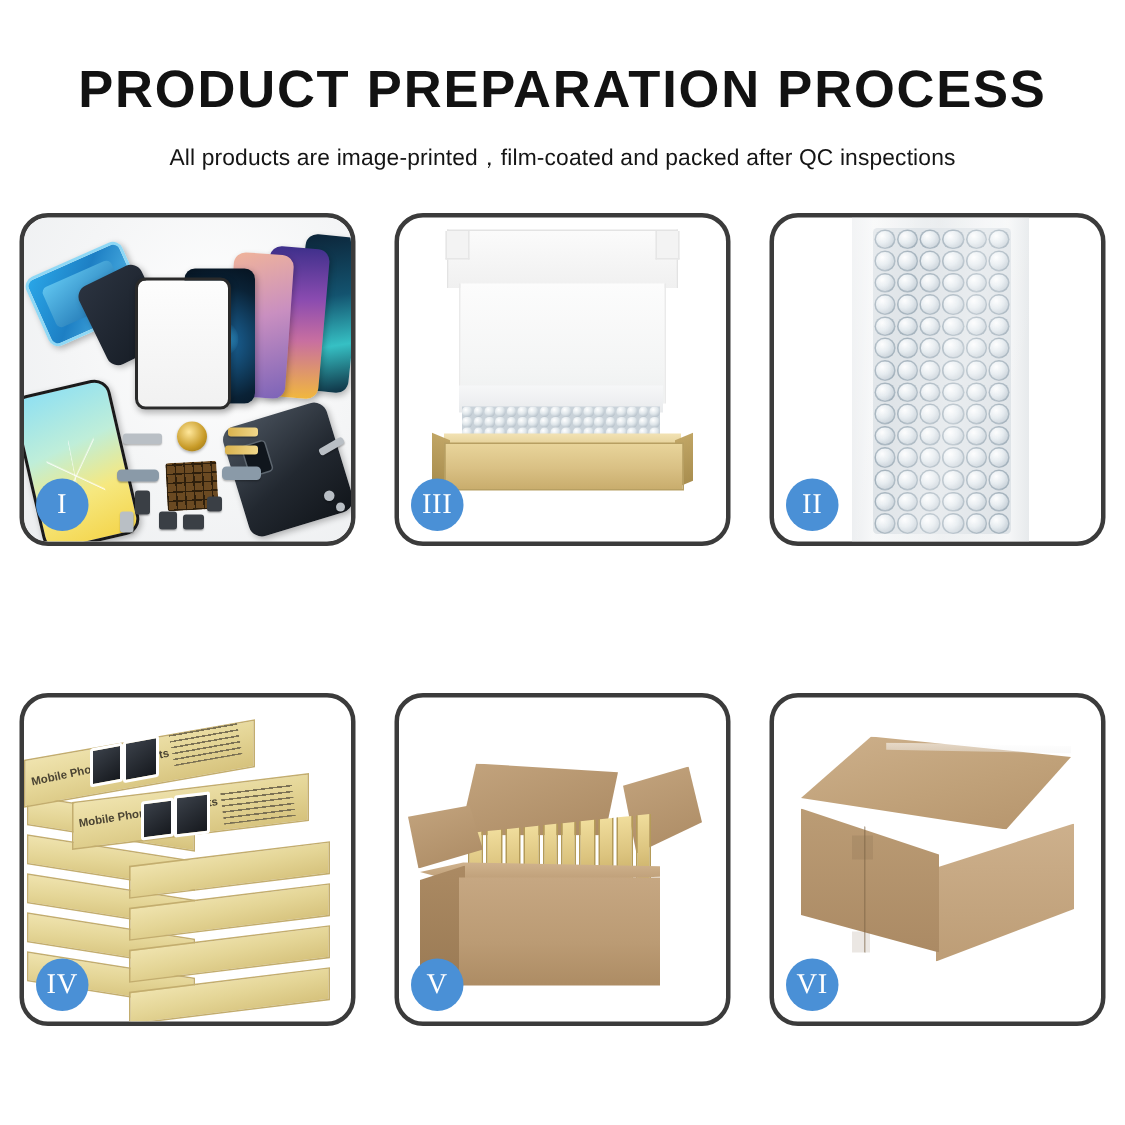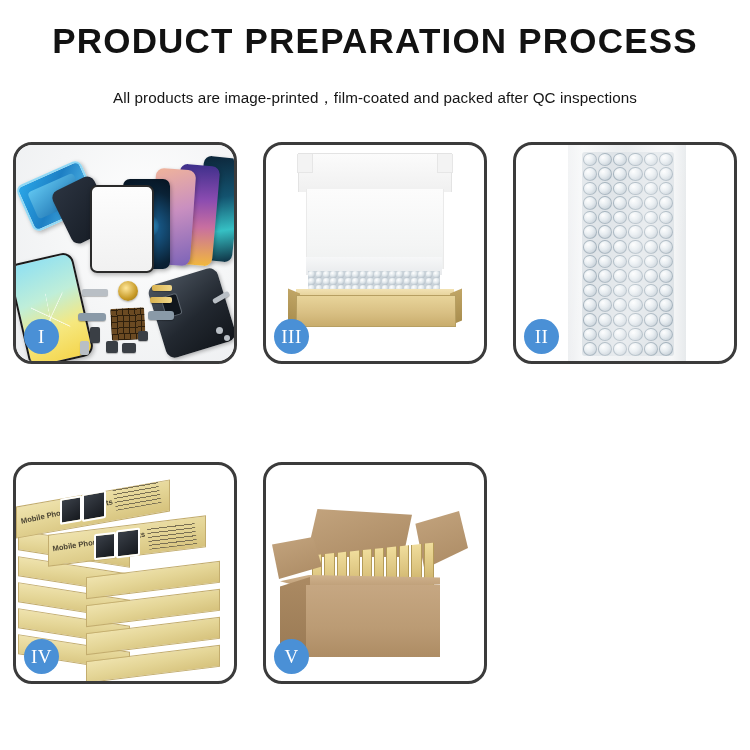--- a/index.html
+++ b/index.html
@@ -22,30 +22,30 @@
 
   
   .header {
     position: absolute;
     left: 0; top: 0;
     width: 750px;
     text-align: center;
   }
   .title {
     margin: 0;
-    padding-top: 21px;
+    padding-top: 40px;
     font-size: 35px;
     letter-spacing: 1.2px;
     font-weight: 700;
     color: #121212;
     font-family: "Liberation Sans", sans-serif;
     white-space: nowrap;
   }
   .subtitle {
-    margin: 16px;
+    margin: 4px;
     padding-top: 11px;
     font-size: 15.2px;
     letter-spacing: 0.1px;
     color: #151515;
     font-family: "Liberation Sans", sans-serif;
     white-space: nowrap;
   }
 
   
   .grid {
@@ -695,15 +695,27 @@
           <div class="ybar"></div>
         </div>
         <div class="flap flap-left"></div>
         <div class="carton-rim"></div>
         <div class="carton-side"></div>
         <div class="carton-body"></div>
       </div>
       <div class="badge">V</div>
     </div>
 
+    <div class="panel p6">
+      <div class="panel-inner">
+        <div class="sc-top"></div>
+        <div class="sc-tape"></div>
+        <div class="sc-right"></div>
+        <div class="sc-front"></div>
+        <div class="sc-seam" style="left:60px;top:86px;width:1px;height:84px;transform:skewY(14deg);"></div>
+        <div class="sc-seam" style="left:52px;top:92px;width:14px;height:16px;opacity:.35;"></div>
+        <div class="sc-seam" style="left:52px;top:156px;width:12px;height:14px;opacity:.3;"></div>
+      </div>
+      <div class="badge">VI</div>
+    </div>
 
   </div>
 </div>
 
 </body></html>

